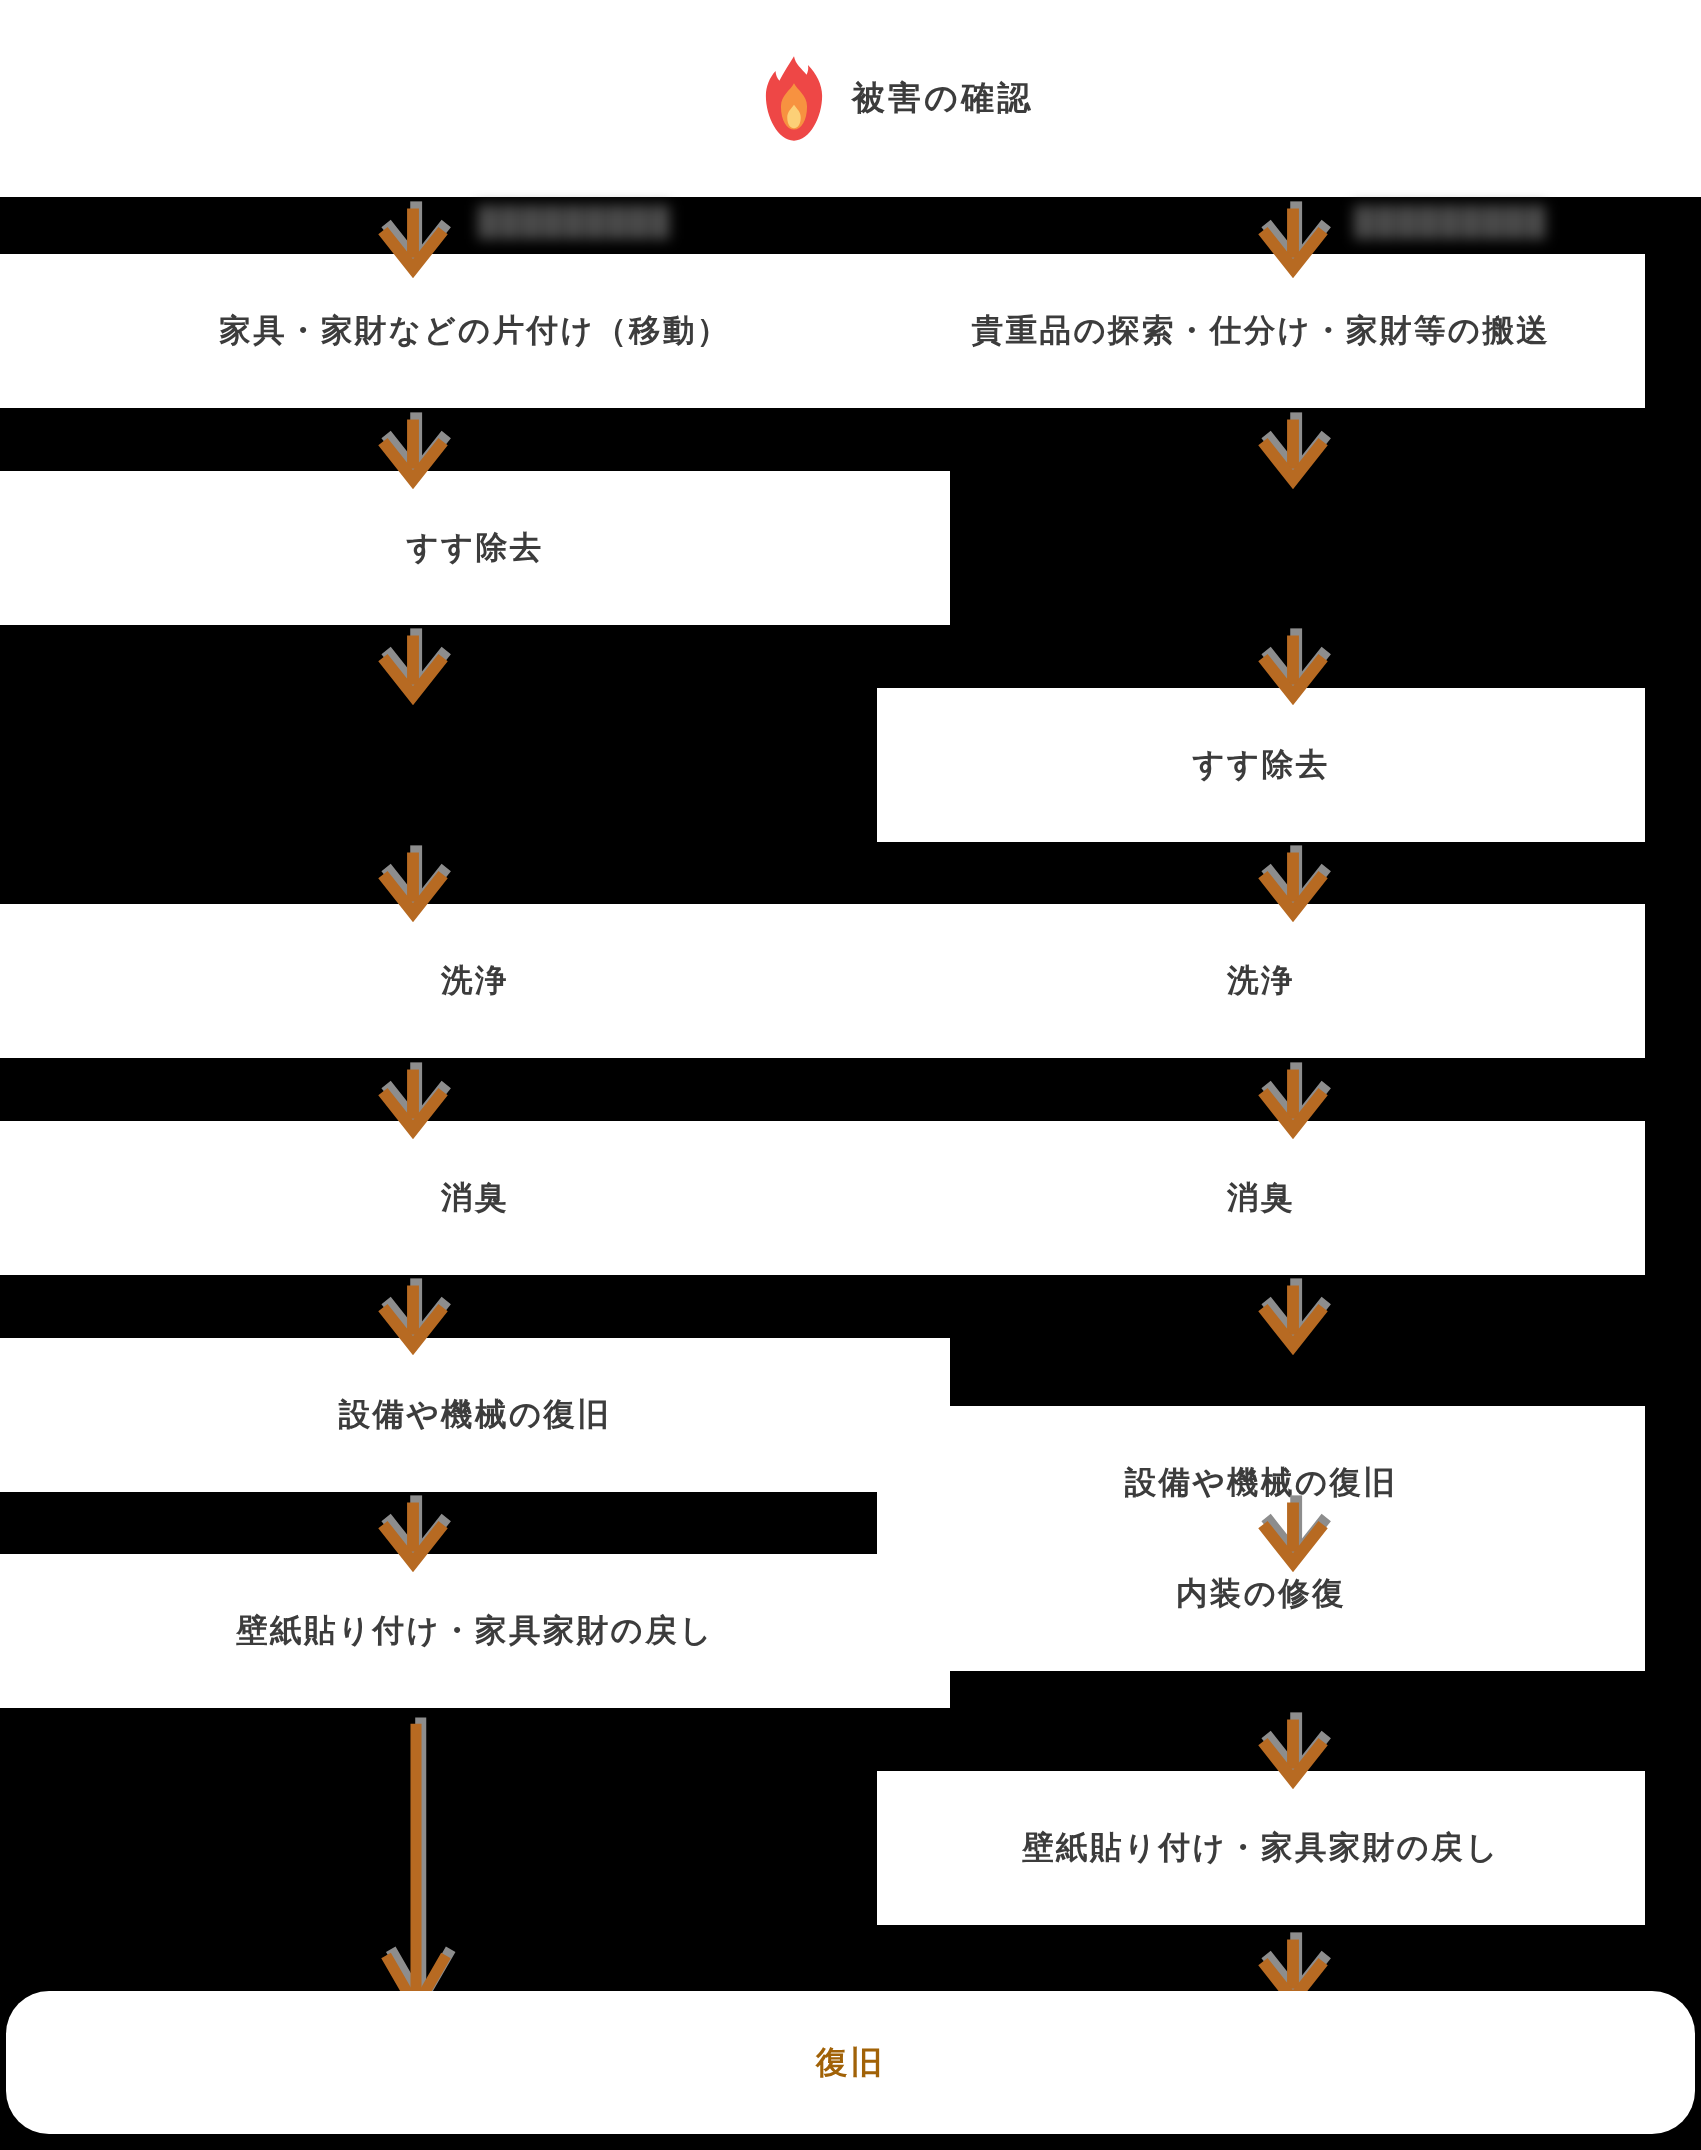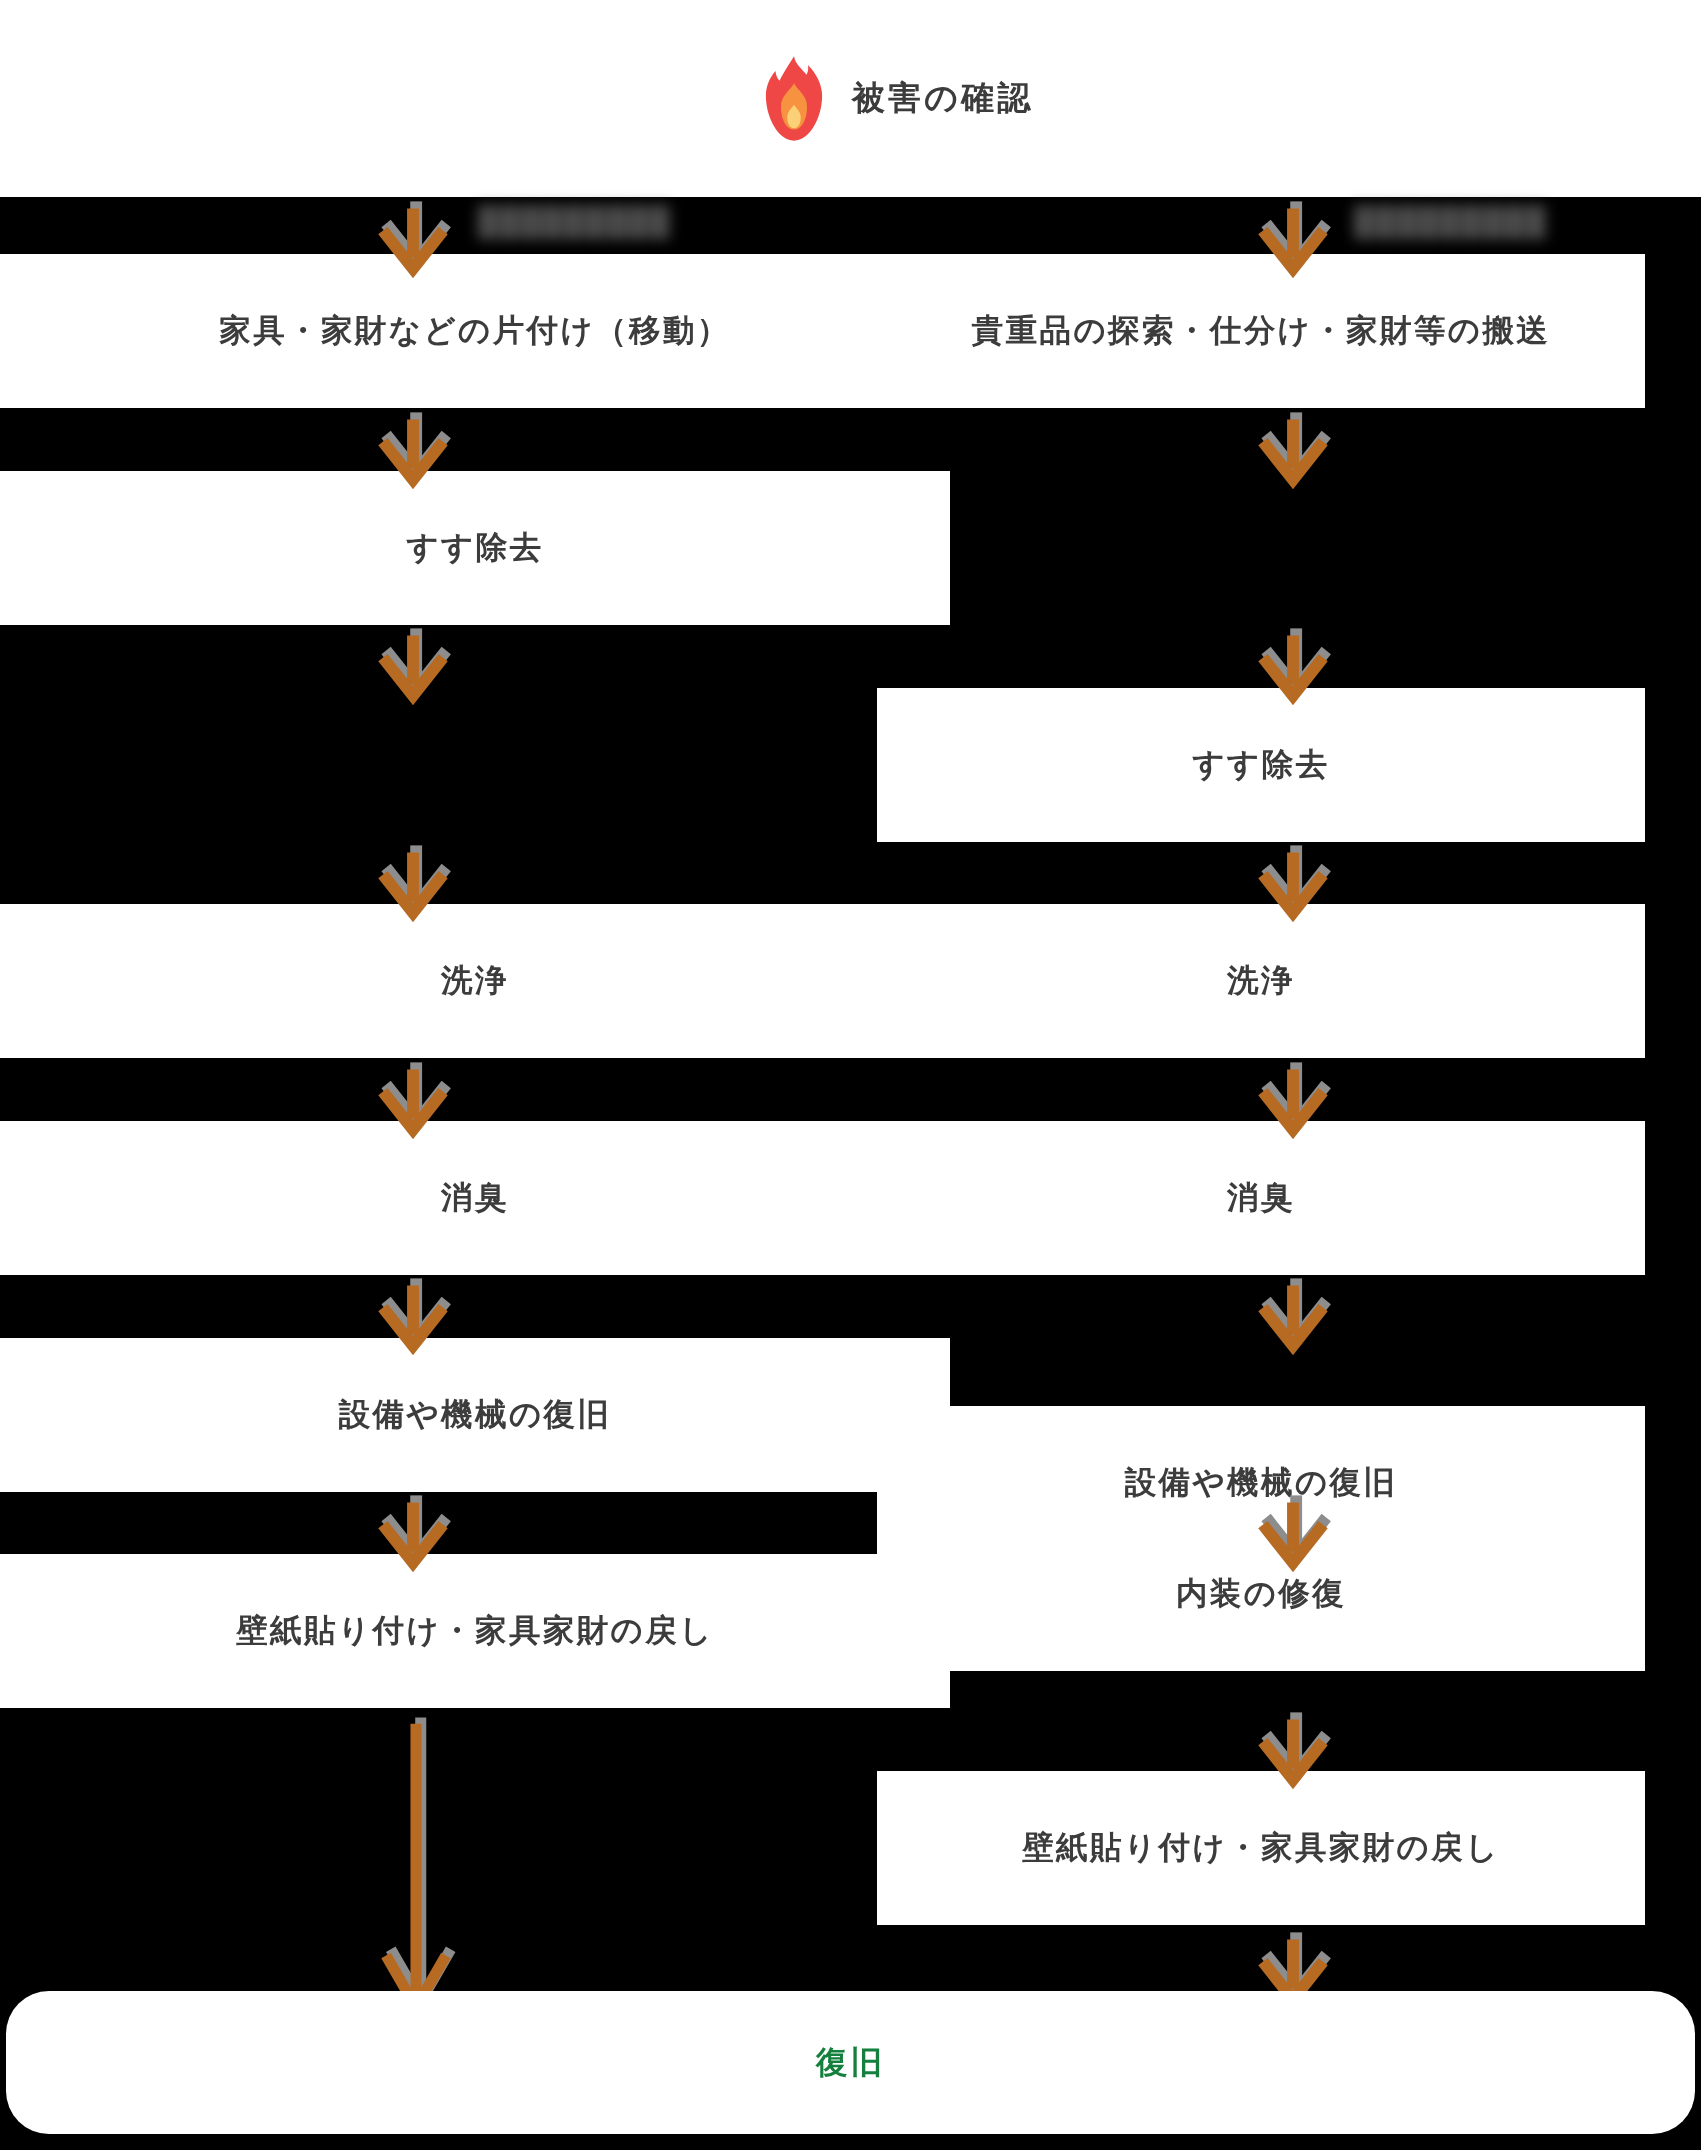--- a/index.html
+++ b/index.html
@@ -23,21 +23,21 @@
     display:flex;align-items:center;justify-content:center;
     font-size:31.5px;font-weight:bold;color:#3c3c3c;letter-spacing:2.4px;
     white-space:nowrap;
   }
   .box-left{left:0;width:950px;}
   .box-right{left:877px;width:768px;}
   .final-box{
     position:absolute;left:6.3px;top:1991px;width:1689px;height:143px;
     background:#ffffff;border-radius:43px;
     display:flex;align-items:center;justify-content:center;
-    font-size:31.5px;font-weight:bold;color:#15803d;letter-spacing:3.2px;
+    font-size:31.5px;font-weight:bold;color:#a16207;letter-spacing:3.2px;
   }
   .arrow{position:absolute;width:76px;height:76px;overflow:visible;}
   .arrow path,.long-arrow path{fill:none;stroke-width:15px;stroke-linejoin:miter;}
   .arrow .shadow path,.long-arrow .shadow path{stroke:#8d8d8d;}
   .arrow .main path,.long-arrow .main path{stroke:#b76a22;}
   .long-arrow{position:absolute;width:76px;height:298px;overflow:visible;}
   .long-arrow path{stroke-width:14px;}
   .blur-label{
     position:absolute;height:36px;
     color:#4c4c4c;font-size:28px;font-weight:bold;letter-spacing:1.6px;

